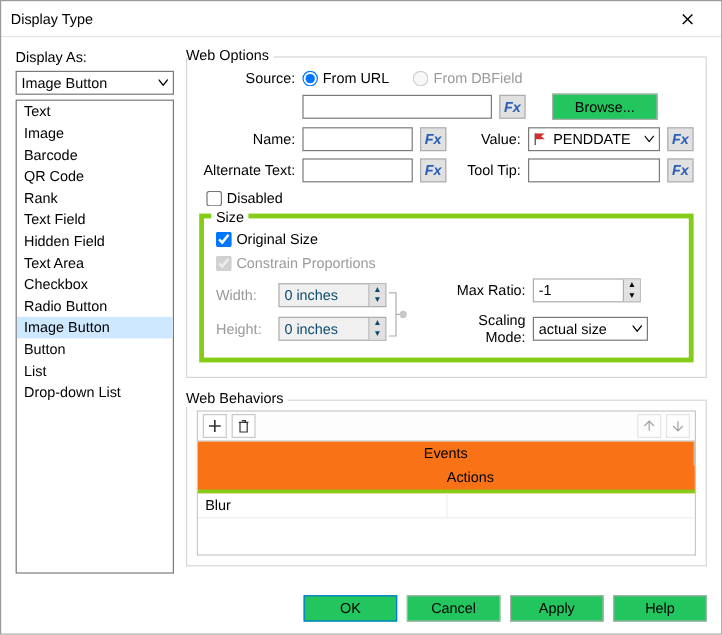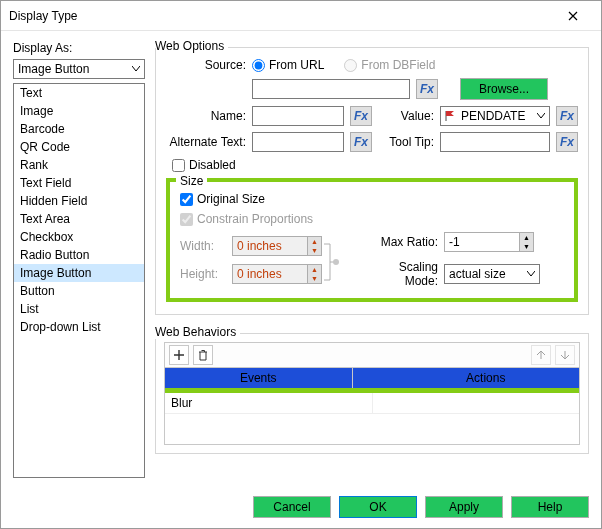--- a/index.html
+++ b/index.html
@@ -29,35 +29,35 @@
   .radio.disabled { color: #9a9a9a; }
   input[type=text].field { border: 1px solid #7a7a7a; height: 20px; padding: 0 4px; background: #fff; }
   .fx { width: 22px; height: 20px; border: 1px solid #adadad; background: #e1e1e1; display: inline-flex; align-items: center; justify-content: center; cursor: pointer; color: #2b5fb5; font-style: italic; font-weight: bold; }
   .btn { height: 22px; border: 1px solid #adadad; background: #22c55e; padding: 0 12px; cursor: pointer; display: inline-flex; align-items: center; justify-content: center; }
   .penddate { border: 1px solid #7a7a7a; height: 20px; width: 110px; display: inline-flex; align-items: center; padding: 0 4px; background: #fff; }
   .flag { width: 12px; height: 10px; margin-right: 4px; display:inline-block; }
   .check { display: inline-flex; align-items: center; gap: 4px; }
   .check input { margin: 0; }
   .size-box { border: 4px solid #84cc16; position: relative; padding: 10px 10px 10px 10px; margin-top: 4px; }
   .size-title { position: absolute; top: -8px; left: 6px; background: #fff; padding: 0 4px; }
-  .spinner { border: 1px solid #adadad; height: 20px; width: 90px; display: inline-flex; align-items: center; background: #f0f0f0; color: #c2410c; padding: 0 4px; position: relative; }
+  .spinner { border: 1px solid #adadad; height: 20px; width: 90px; display: inline-flex; align-items: center; background: #f0f0f0; color: #0c4a6e; padding: 0 4px; position: relative; }
   .spinner.enabled { background: #fff; color: #000; }
   .spinner .spin-btns { position: absolute; right: 0; top: 0; bottom: 0; width: 14px; display: flex; flex-direction: column; border-left: 1px solid #adadad; }
   .spinner .spin-btns div { flex:1; display:flex; align-items:center; justify-content:center; font-size:7px; background:#e1e1e1; }
   .bracket { width: 16px; height: 44px; display:inline-block; }
   .select { border: 1px solid #7a7a7a; height: 20px; width: 96px; display: inline-flex; align-items: center; padding: 0 4px; background: #fff; }
   .select .arrow { margin-left: auto; }
   .behaviors { margin-top: 18px; position: relative; }
   .beh-title { position: absolute; top: -8px; left: 0; background: #fff; padding-right: 4px; }
   .beh-box { border: 1px solid #d6d6d6; border-top: none; padding: 8px 8px 8px 8px; }
   .toolbar { border: 1px solid #c8c8c8; height: 26px; display: flex; align-items: center; padding: 0 4px; gap: 4px; background: #fdfdfd; }
   .tbtn { width: 20px; height: 20px; border: 1px solid #c8c8c8; display:flex; align-items:center; justify-content:center; cursor:pointer; background:#fff; font-size:14px; line-height:1; }
   .tbtn.disabled { opacity: .45; cursor: default; }
   .grid { border: 1px solid #c8c8c8; border-top: none; }
-  .grid-head { display:flex; background:#1d4ed8; border-bottom:5px solid #84cc16; }
+  .grid-head { display:flex; background:#f97316; border-bottom:3px solid #84cc16;flex-direction:column; }
   .grid-head div { flex:1; text-align:center; padding:3px 0; border-right:1px solid #c8c8c8; }
   .grid-head div:last-child { border-right:none;padding-left:40px; }
   .grid-row { display:flex; border-bottom:1px solid #eee; }
   .grid-row div { flex:1; padding:3px 6px; border-right:1px solid #eee; }
   .grid-row div:last-child { border-right:none; }
   .grid-empty { height: 30px; }
   .footer { height: 42px; display:flex; align-items:center; justify-content:flex-end; gap:8px; padding: 0 12px; }
   .footer .btn { width: 78px; justify-content:center; }
   .footer .btn.default { border: 1px solid #0078d7; }
   svg { display:block; }
@@ -279,18 +279,18 @@
               <div></div>
             </div>
             <div class="grid-empty"></div>
           </div>
         </div>
       </div>
     </div>
   </div>
 
   <div class="footer">
+    <span class="btn default">OK</span>
     <span class="btn">Cancel</span>
-    <span class="btn default">OK</span>
     <span class="btn">Apply</span>
     <span class="btn">Help</span>
   </div>
 </div>
 
 </body></html>

